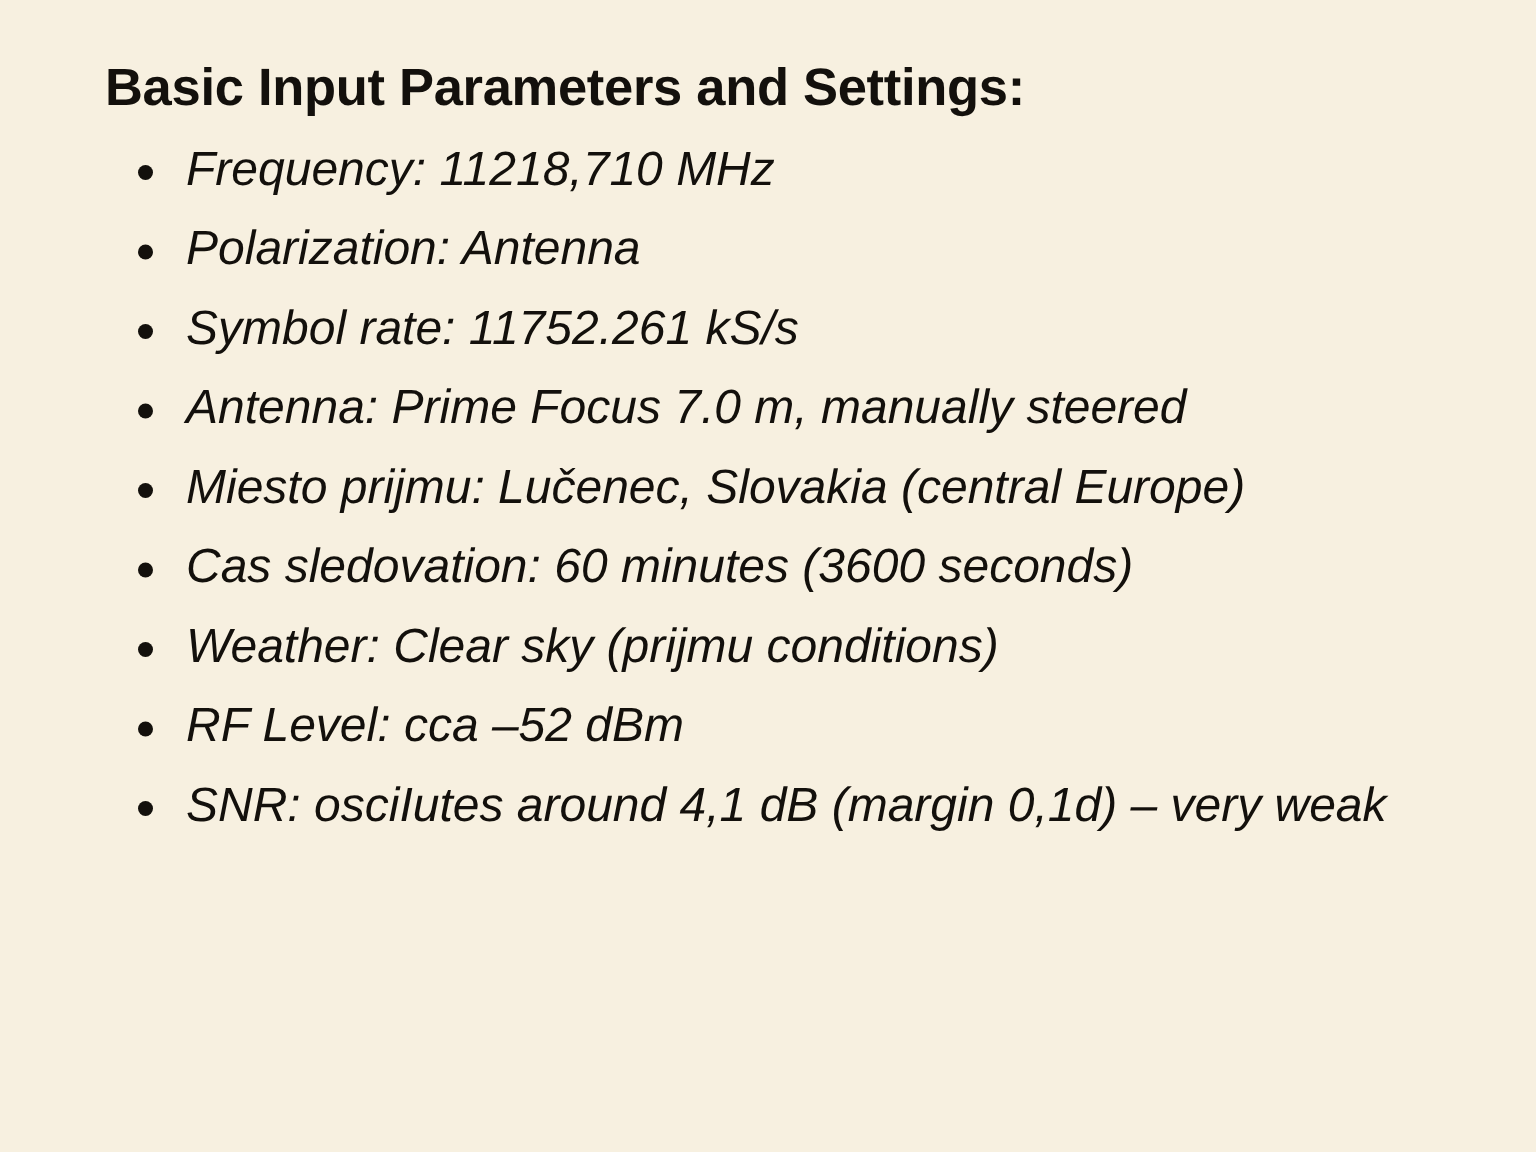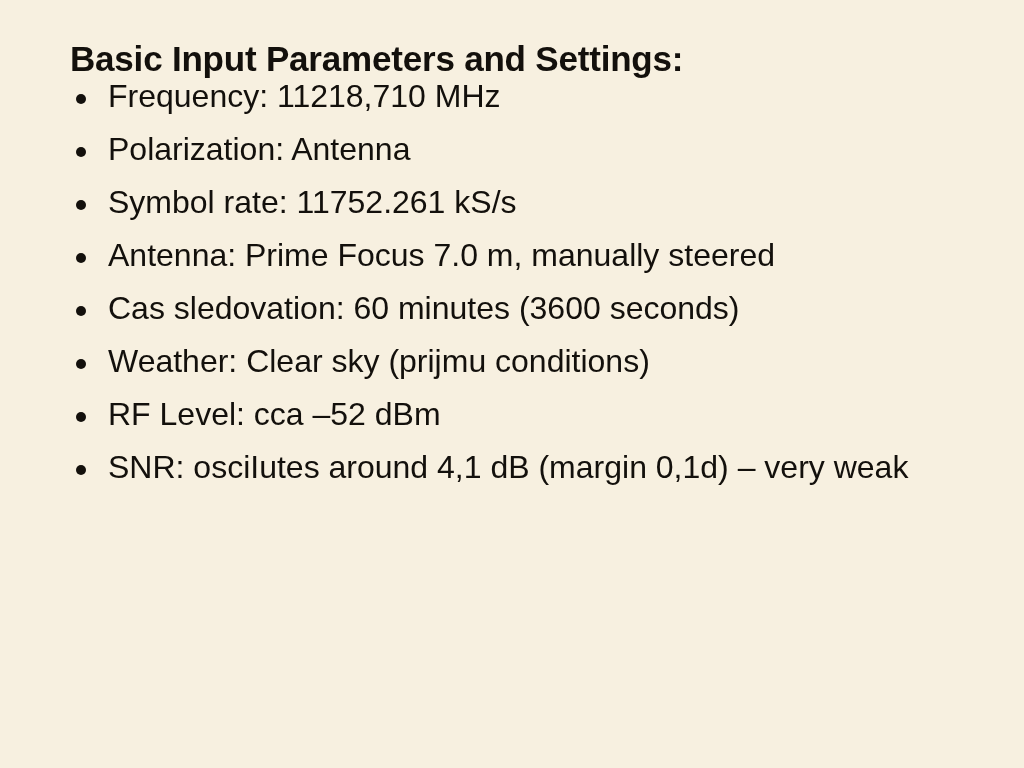--- a/index.html
+++ b/index.html
@@ -18,27 +18,28 @@
     width: 1024px;
     height: 768px;
     box-sizing: border-box;
     padding: 38px 20px 0 66px;
     background: #f7f0e0;
   }
   .slide-title {
     font-size: 35px;
     font-weight: bold;
     letter-spacing: -0.2px;
-    margin: 0 0 0 4px;
+    margin: 0 0 11px 4px;
     line-height: 1.2;
   }
   ul.bullets {
     list-style: none;
-    margin: 0;
+    margin: 16px;
     padding: 0;
+    font-style: italic;
   }
   ul.bullets li {
     position: relative;
     font-size: 32px;
     line-height: 1.0;
     padding: 0 0 0 42px;
     margin: 0 0 21px 0;
     white-space: nowrap;
   }
   ul.bullets li::before {
@@ -55,18 +56,19 @@
 </head>
 <body>
 
 <div class="slide">
   <h1 class="slide-title">Basic Input Parameters and Settings:</h1>
   <ul class="bullets">
     <li>Frequency:  11218,710 MHz</li>
     <li>Polarization: Antenna</li>
     <li>Symbol rate: 11752.261 kS/s</li>
     <li>Antenna: Prime Focus 7.0 m, manually steered</li>
+    <li>Miesto prijmu: Lučenec, Slovakia (central Europe)</li>
     <li>Cas sledovation: 60 minutes (3600 seconds)</li>
     <li>Weather: Clear sky (prijmu conditions)</li>
     <li>RF Level: cca –52 dBm</li>
     <li>SNR: osciIutes around 4,1 dB (margin 0,1d) – very weak</li>
   </ul>
 </div>
 
 </body></html>

